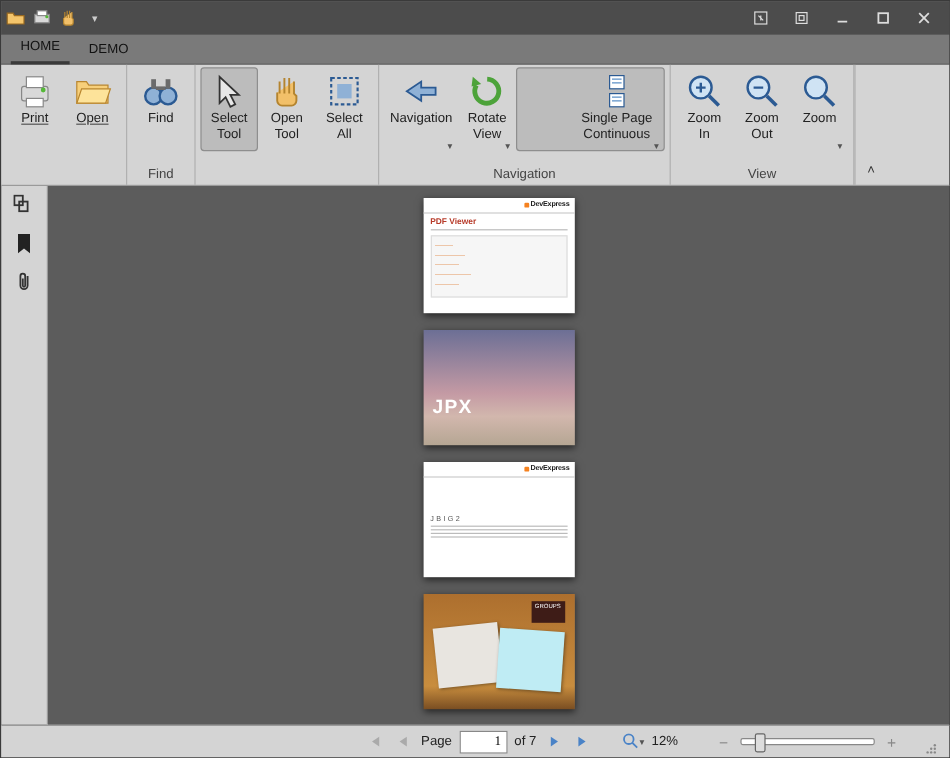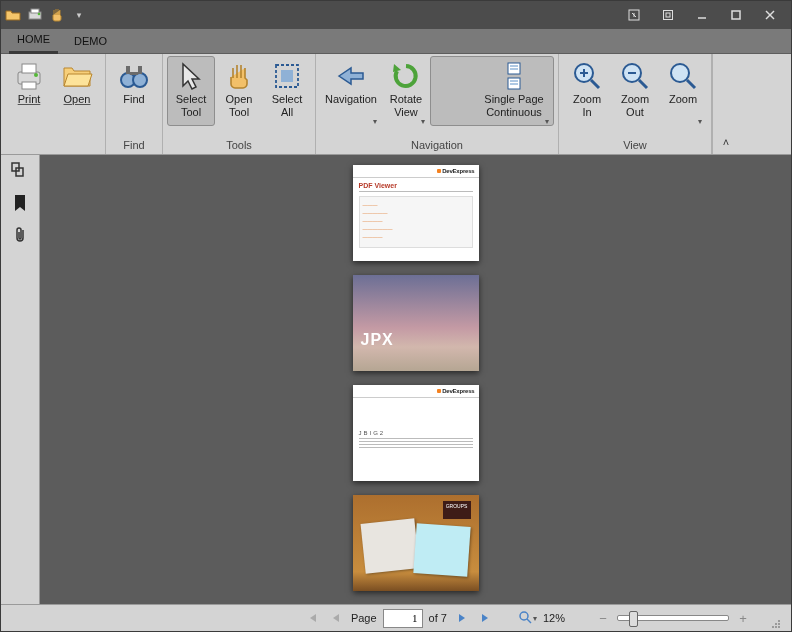--- a/index.html
+++ b/index.html
@@ -205,21 +205,20 @@
                 <svg width="32" height="32">
                   <rect x="5" y="5" width="22" height="22" fill="none" stroke="#2b5a93" stroke-width="1.8" stroke-dasharray="3 2"></rect>
                   <rect x="10" y="10" width="12" height="12" fill="#8fb1d6"></rect>
                 </svg>
               </span>
             </div>
           <div class="lbl" style="white-space:pre;">Select
 All</div>
         </div>
       </div>
-      <div class="group-label">Tools</div>
     </div>
 
     <div class="group">
       <div class="group-body">
         <div class="rbtn">
           <div class="glyph">
               <span>
                 <svg width="32" height="32">
                   <path d="M4 16l12-8v5h12v6H16v5z" fill="#8fb1d6" stroke="#2b5a93" stroke-width="1.5"></path>
                 </svg>

